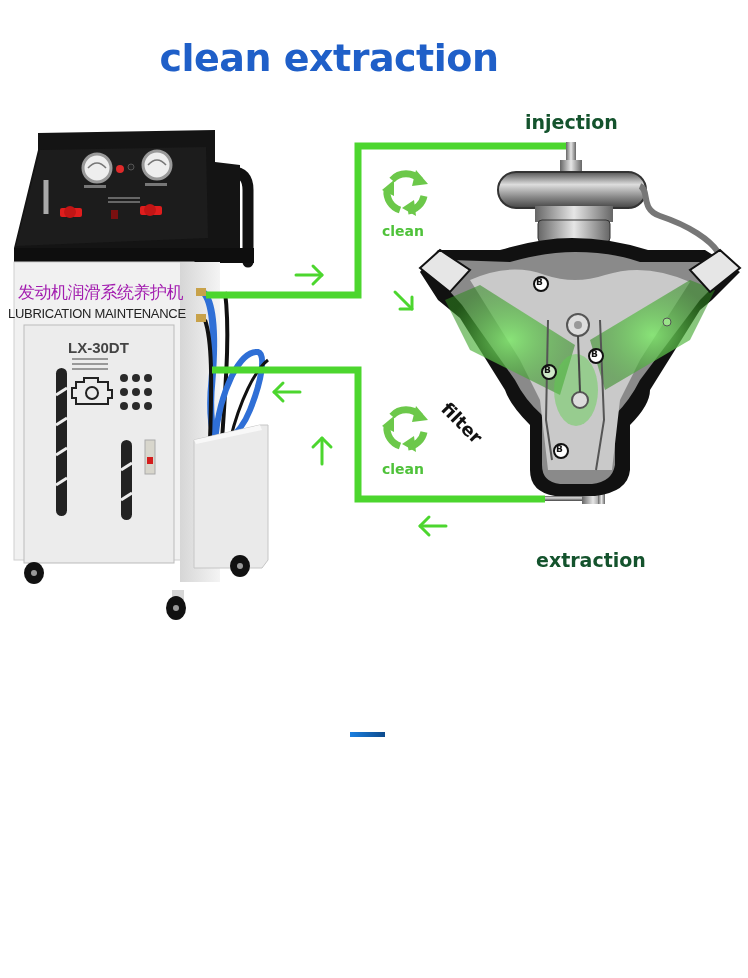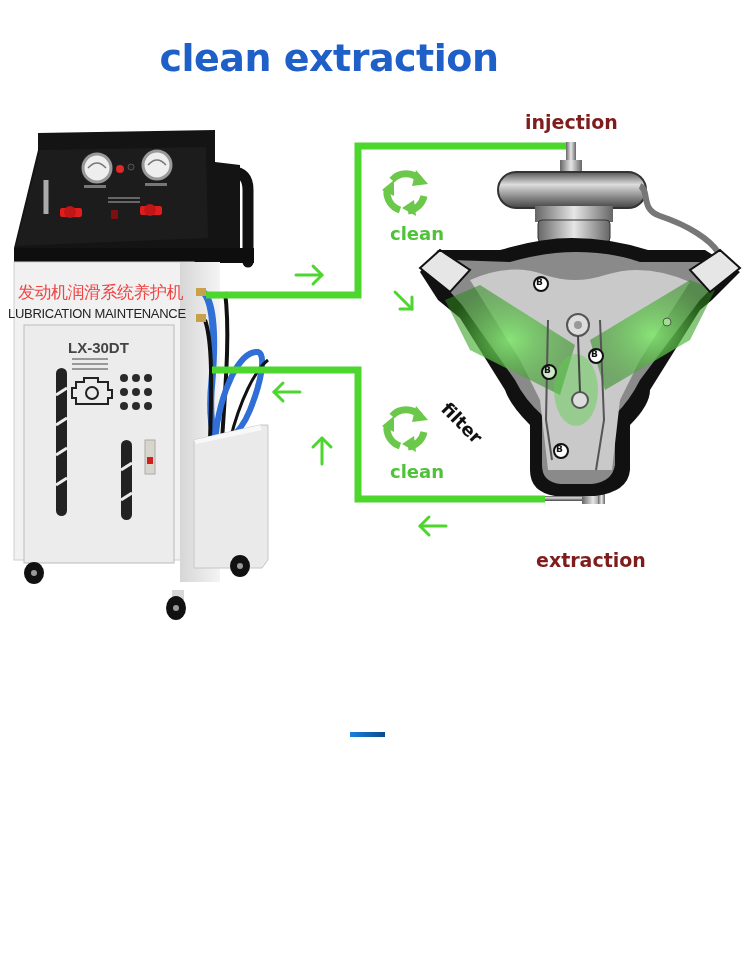--- a/index.html
+++ b/index.html
@@ -5,39 +5,38 @@
   * { box-sizing: border-box; margin: 0; padding: 0; }
   html, body { width: 748px; height: 978px; background: #ffffff; overflow: hidden; }
   body { position: relative; font-family: "DejaVu Sans", sans-serif; }
   .abs { position: absolute; }
   .title {
     left: 0; width: 658px; top: 36px; text-align: center;
     font-family: "DejaVu Sans", sans-serif; font-size: 38px; font-weight: bold;
     color: #1f5fc8; letter-spacing: -0.5px;
   }
   .label-black {
-    font-family: "DejaVu Sans", sans-serif; font-weight: bold; color: #7f1d1d;
+    font-family: "DejaVu Sans", sans-serif; font-weight: bold; color: #14532d;
     font-size: 19px;
   }
   .clean-text {
     font-family: "DejaVu Sans", sans-serif; font-weight: bold; color: #4fc23a;
-    font-size: 18px;
-    margin-left: 8px;
+    font-size: 14px;
   }
   .filter-text {
     font-family: "DejaVu Sans", sans-serif; font-weight: bold; color: #111;
     font-size: 18px; transform: rotate(45deg); transform-origin: left top;
   }
   .divider-bar {
     left: 350px; top: 732px; width: 35px; height: 5px;
     background: linear-gradient(90deg, #1a7fe0, #0d4a8c);
   }
   svg { position: absolute; left: 0; top: 0; }
   .machine-label-cn {
-    font-family: Liberation Sans, sans-serif; font-size: 17px; color: #ef4444; letter-spacing: -0.5px;
+    font-family: Liberation Sans, sans-serif; font-size: 17px; color: #a21caf; letter-spacing: -0.5px;
   }
   .machine-label-en {
     font-family: "Liberation Sans", sans-serif; font-size: 13px; color: #222; letter-spacing: -0.3px;
   }
   .model-text {
     font-family: "Liberation Sans", sans-serif; font-size: 15px; color: #444;
   }
 </style>
 </head>
 <body>

